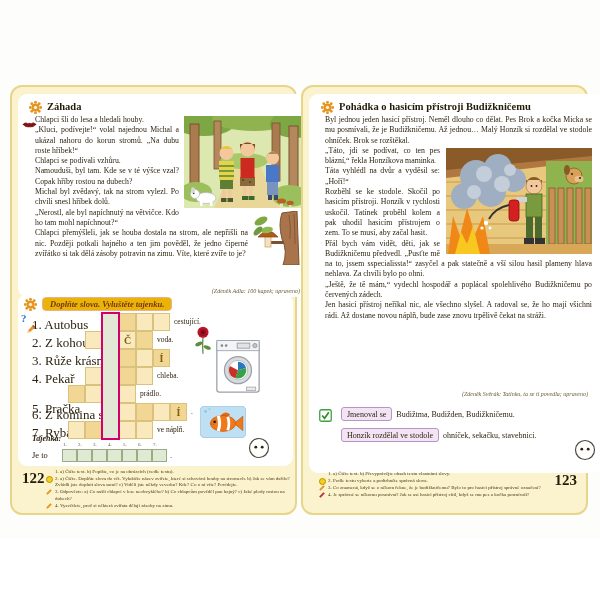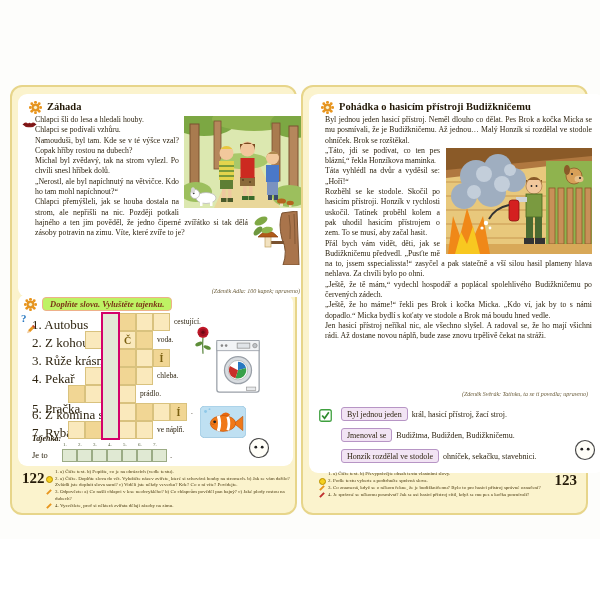--- a/index.html
+++ b/index.html
@@ -14,21 +14,21 @@
   .title-row{display:flex;align-items:center;gap:5px;margin:3px 0 2px 2px;}
   .story-title{font-size:10.5px;font-weight:bold;color:#241a08;}
   .story-text{font-size:7.8px;line-height:10.3px;text-align:justify;}
   .story-text p{margin:0;}
   .ill-forest{float:right;width:118px;height:92px;margin:1px 0 2px 5px;}
   .ill-branch{float:right;clear:right;width:50px;height:54px;margin:1px 0 1px 4px;}
   .ill-fire{float:right;width:146px;height:106px;margin:2px 0 2px 6px;}
   .attribution{font-size:6px;font-style:italic;color:#6a5c3a;text-align:right;}
   .lips-wrap{position:absolute;left:4px;top:21px;width:15px;height:10px;}
   
-  .pz-head-box{position:absolute;left:24px;top:3px;background:#bef264;border:1px solid #eeb08a;
+  .pz-head-box{position:absolute;left:24px;top:3px;background:#eab308;border:1px solid #eeb08a;
       border-radius:4px;padding:1px 7px;font-size:8.5px;font-style:italic;font-weight:bold;color:#7a3515;}
   .gear-abs{position:absolute;left:6px;top:3px;width:13px;height:13px;}
   .qp-wrap{position:absolute;left:3px;top:18px;width:14px;height:24px;}
   .qp-q{position:absolute;left:0;top:0;font-size:11px;font-weight:bold;color:#2878c0;font-family:"Liberation Serif",serif;}
   .qp-pencil{position:absolute;left:4px;top:9px;width:11px;height:11px;}
   .clue-label{position:absolute;font-size:13px;color:#2e2410;white-space:nowrap;}
   .clue-suffix{position:absolute;font-size:7.5px;color:#2e2410;white-space:nowrap;}
   .cell{position:absolute;width:17px;height:18px;box-sizing:border-box;border:1px solid #d9c27e;
         display:flex;align-items:center;justify-content:center;z-index:1;}
   .cell.l{background:#fae9bc;} .cell.d{background:#f1d694;} .cell.h{background:#e3e8d6;}
@@ -145,20 +145,21 @@
               <rect x="26" y="85" width="2.5" height="5" fill="#fff"></rect>
 
             <rect x="96" y="85" width="3" height="5" fill="#f0e0c0"></rect>
             <ellipse cx="97.5" cy="85" rx="4.5" ry="2.6" fill="#b5651d"></ellipse>
             <rect x="105" y="87" width="2.5" height="4" fill="#f0e0c0"></rect>
             <ellipse cx="106.2" cy="87" rx="3.6" ry="2.2" fill="#b5651d"></ellipse>
           </svg>
         </div>
         <div id="l-paras-a">
             <p>Chlapci šli do lesa a hledali houby.</p>
+            <p>„Kluci, podívejte!“ volal najednou Michal a ukázal nahoru do korun stromů. „Na dubu roste hříbek!“</p>
             <p>Chlapci se podívali vzhůru.</p>
             <p>Namouduši, byl tam. Kde se v té výšce vzal? Copak hříby rostou na dubech?</p>
           </div>
         <div class="ill-branch">
           <svg viewBox="0 0 50 54" preserveAspectRatio="none">
             <path d="M30 2 L45 0 L47 54 L31 54 Q36 40 30 28 Q26 13 30 2 Z" fill="#a9744b" stroke="#7a5230" stroke-width="1"></path>
             <path d="M37 4 q2 12 1 24 M42 3 q1 16 1 30" stroke="#7a5230" stroke-width="0.8" fill="none"></path>
             <rect x="17" y="30" width="15" height="3" fill="#7a5230"></rect>
             <rect x="13" y="25" width="6" height="11" fill="#f2e2c0" stroke="#c0a060" stroke-width="0.7"></rect>
             <path d="M6 26 Q16 14 26 26 Z" fill="#b05a1a" stroke="#8a4010" stroke-width="0.7"></path>
@@ -423,35 +424,33 @@
             <rect x="78" y="90" width="10" height="6" fill="#333"></rect>
               <rect x="89" y="90" width="10" height="6" fill="#333"></rect>
           </svg>
         </div>
         <div id="r-paras-b">
             <p>„Táto, jdi se podívat, co ten pes blázní,“ řekla Honzíkova maminka.</p>
             <p>Táta vyhlédl na dvůr a vyděsil se: „Hoří!“</p>
             <p>Rozběhl se ke stodole. Skočil po hasicím přístroji. Honzík v rychlosti uskočil. Tatínek proběhl kolem a pak uhodil hasicím přístrojem o zem. To se musí, aby začal hasit.</p>
             <p>Přál bych vám vidět, děti, jak se Budižkničemu předvedl. „Pusťte mě na to, jssem sspecialissta!“ zasyčel a pak statečně a vší silou hasil plameny hlava nehlava. Za chvíli bylo po ohni.</p>
             <p>„Ještě, že tě mám,“ vydechl hospodář a poplácal spolehlivého Budižkničemu po červených zádech.</p>
-            <p>„Ještě, že ho máme!“ řekli pes Brok i kočka Micka. „Kdo ví, jak by to s námi dopadlo.“ Micka bydlí s koťaty ve stodole a Brok má boudu hned vedle.</p>
             <p>Jen hasicí přístroj neříkal nic, ale všechno slyšel. A radoval se, že ho mají všichni rádi. Až dostane novou náplň, bude zase znovu trpělivě čekat na stráži.</p>
           </div>
       </div>
       <div class="attribution" style="position:absolute;right:16px;top:297px;">(Zdeněk Svěrák: Tatínku, ta se ti povedla; upraveno)</div>
 
       <div class="exercise">
         <span class="checkbox-wrap">
           <svg viewBox="0 0 14 14">
             <rect x="0.8" y="0.8" width="12.4" height="12.4" rx="2" fill="#fff" stroke="#3fa03f" stroke-width="1.4"></rect>
             <path d="M3.4 7 L6 10 L10.6 3.4" stroke="#2e8b2e" stroke-width="1.8" fill="none"></path>
           </svg>
         </span>
         <div class="ex-lines" id="exercise-lines">
-            <div class="ex-line"><span class="lav-box">Byl jednou jeden</span><span class="ex-options">král, hasicí přístroj, žací stroj.</span></div>
             <div class="ex-line"><span class="lav-box">Jmenoval se</span><span class="ex-options">Budižtma, Budižden, Budižkničemu.</span></div>
             <div class="ex-line"><span class="lav-box">Honzík rozdělal ve stodole</span><span class="ex-options">ohníček, sekačku, stavebnici.</span></div>
           </div>
         <span class="ex-smiley icon-slot">
 <svg viewBox="0 0 22 22">
   <circle cx="11" cy="11" r="9.5" fill="#fffef8" stroke="#4a4a4a" stroke-width="1.2"></circle>
   <circle cx="7.8" cy="10.2" r="1.4" fill="#222"></circle>
   <circle cx="14.2" cy="10.2" r="1.4" fill="#222"></circle>
 </svg>
 </span>

